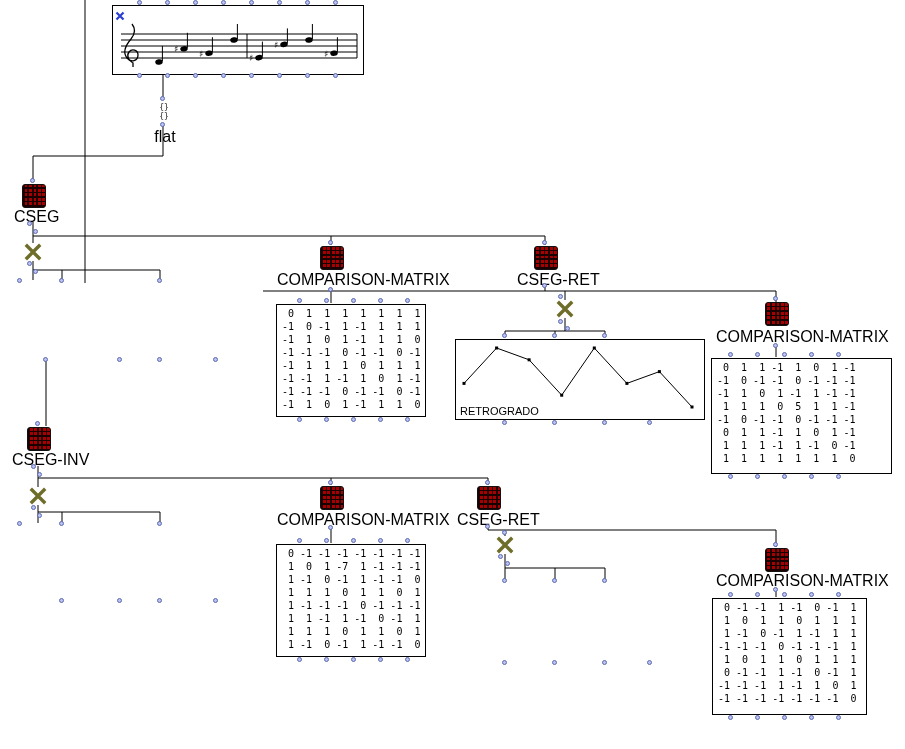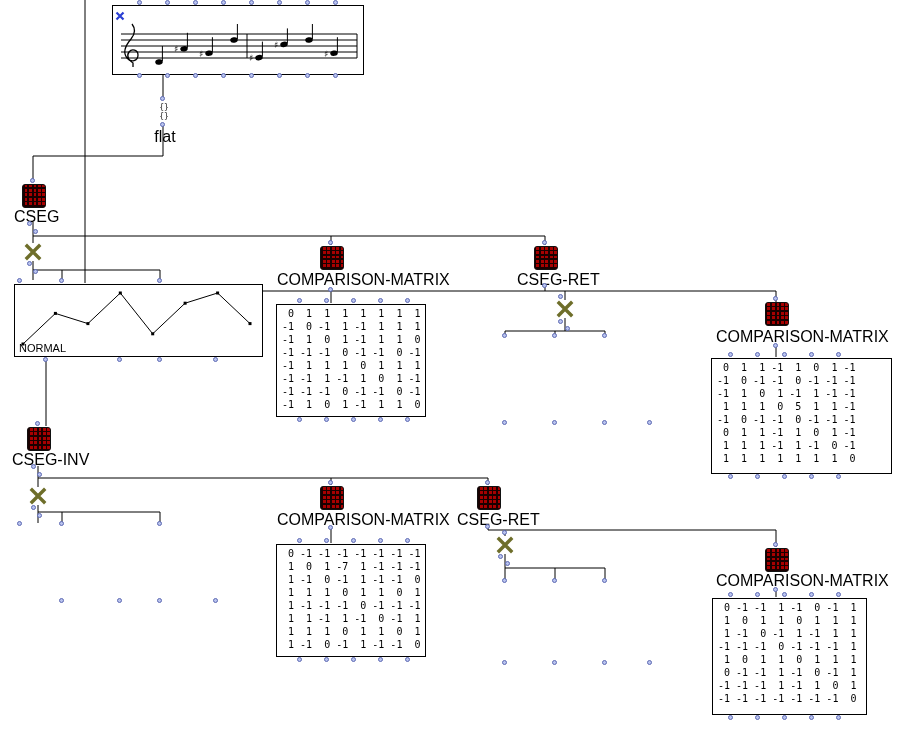--- a/index.html
+++ b/index.html
@@ -96,34 +96,20 @@
   <span class="node-label" style="left:153px;top:128px;width:24px;text-align:center">flat</span>
 
   <div class="patch-icon" style="left:22px;top:184px"></div>
   <span class="node-label" style="left:14px;top:208px">CSEG</span>
   <div class="x-op" style="left:24px;top:243px">
     <svg width="18" height="18">
         <path d="M3,3 L15,15 M15,3 L3,15" stroke="#6e6e2a" stroke-width="3.4" stroke-linecap="square"></path>
       </svg>
   </div>
 
-  <div class="box" style="left:14px;top:284px;width:249px;height:73px">
-    <svg class="graph-svg" width="247" height="71">
-        <polyline points="8.0,59.0 40.4,28.4 72.9,38.6 105.3,8.0 137.7,48.8 170.1,18.2 202.6,8.0 235.0,38.6" fill="none" stroke="#000" stroke-width="1"></polyline>
-        <rect x="6.5" y="57.5" width="3" height="3" fill="#000"></rect>
-        <rect x="38.9" y="26.9" width="3" height="3" fill="#000"></rect>
-        <rect x="71.4" y="37.1" width="3" height="3" fill="#000"></rect>
-        <rect x="103.8" y="6.5" width="3" height="3" fill="#000"></rect>
-        <rect x="136.2" y="47.3" width="3" height="3" fill="#000"></rect>
-        <rect x="168.6" y="16.7" width="3" height="3" fill="#000"></rect>
-        <rect x="201.1" y="6.5" width="3" height="3" fill="#000"></rect>
-        <rect x="233.5" y="37.1" width="3" height="3" fill="#000"></rect>
-      </svg>
-    <span class="box-label">NORMAL</span>
-  </div>
 
   <div class="patch-icon" style="left:320px;top:246px"></div>
   <span class="node-label" style="left:277px;top:271px">COMPARISON-MATRIX</span>
   <div class="box matrix-box" style="left:276px;top:304px;width:150px;height:113px">
       <div class="matrix-row"> 0  1  1  1  1  1  1  1</div>
       <div class="matrix-row">-1  0 -1  1 -1  1  1  1</div>
       <div class="matrix-row">-1  1  0  1 -1  1  1  0</div>
       <div class="matrix-row">-1 -1 -1  0 -1 -1  0 -1</div>
       <div class="matrix-row">-1  1  1  1  0  1  1  1</div>
       <div class="matrix-row">-1 -1  1 -1  1  0  1 -1</div>
@@ -132,20 +118,34 @@
     </div>
 
   <div class="patch-icon" style="left:534px;top:246px"></div>
   <span class="node-label" style="left:517px;top:271px">CSEG-RET</span>
   <div class="x-op" style="left:556px;top:300px">
     <svg width="18" height="18">
         <path d="M3,3 L15,15 M15,3 L3,15" stroke="#6e6e2a" stroke-width="3.4" stroke-linecap="square"></path>
       </svg>
   </div>
 
+  <div class="box" style="left:455px;top:339px;width:250px;height:81px">
+    <svg class="graph-svg" width="248" height="79">
+        <polyline points="8.0,43.4 40.6,8.0 73.1,19.8 105.7,55.2 138.3,8.0 170.9,43.4 203.4,31.6 236.0,67.0" fill="none" stroke="#000" stroke-width="1"></polyline>
+        <rect x="6.5" y="41.9" width="3" height="3" fill="#000"></rect>
+        <rect x="39.1" y="6.5" width="3" height="3" fill="#000"></rect>
+        <rect x="71.6" y="18.3" width="3" height="3" fill="#000"></rect>
+        <rect x="104.2" y="53.7" width="3" height="3" fill="#000"></rect>
+        <rect x="136.8" y="6.5" width="3" height="3" fill="#000"></rect>
+        <rect x="169.4" y="41.9" width="3" height="3" fill="#000"></rect>
+        <rect x="201.9" y="30.1" width="3" height="3" fill="#000"></rect>
+        <rect x="234.5" y="65.5" width="3" height="3" fill="#000"></rect>
+      </svg>
+    <span class="box-label">RETROGRADO</span>
+  </div>
 
   <div class="patch-icon" style="left:765px;top:302px"></div>
   <span class="node-label" style="left:716px;top:328px">COMPARISON-MATRIX</span>
   <div class="box matrix-box" style="left:711px;top:358px;width:181px;height:116px">
       <div class="matrix-row"> 0  1  1 -1  1  0  1 -1</div>
       <div class="matrix-row">-1  0 -1 -1  0 -1 -1 -1</div>
       <div class="matrix-row">-1  1  0  1 -1  1 -1 -1</div>
       <div class="matrix-row"> 1  1  1  0  5  1  1 -1</div>
       <div class="matrix-row">-1  0 -1 -1  0 -1 -1 -1</div>
       <div class="matrix-row"> 0  1  1 -1  1  0  1 -1</div>

